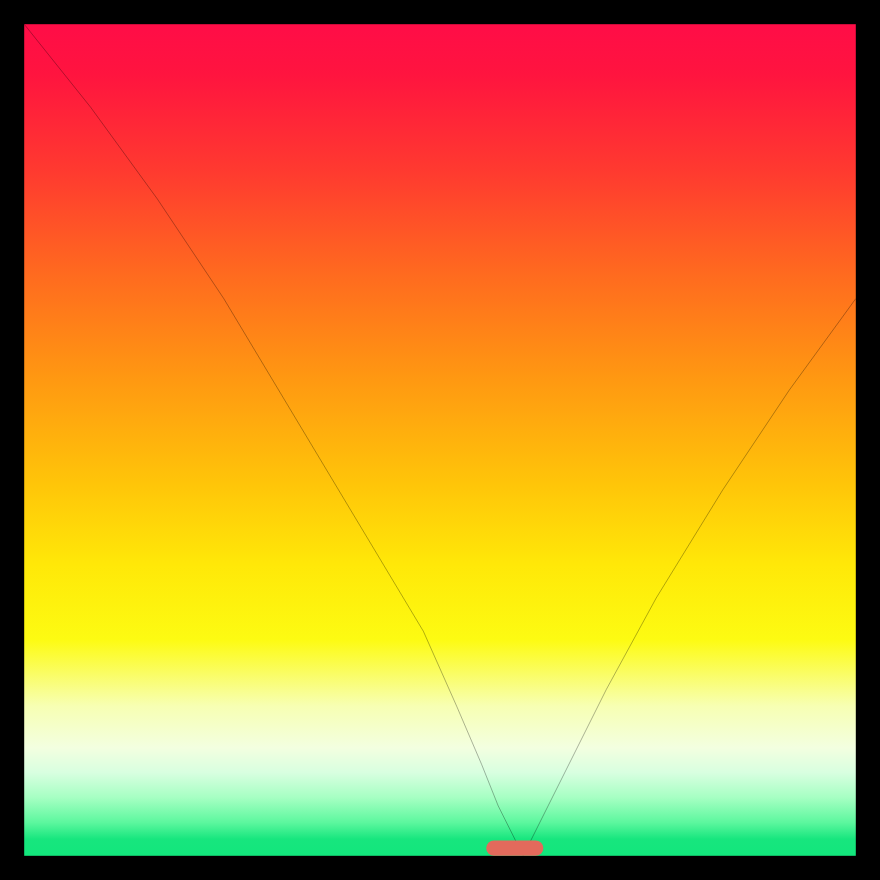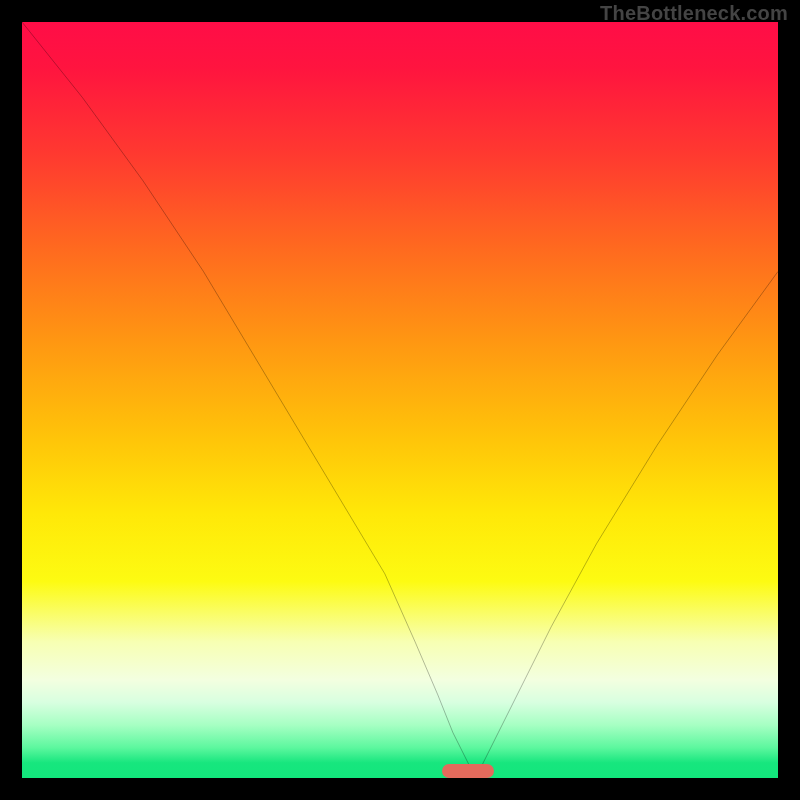--- a/index.html
+++ b/index.html
@@ -73,21 +73,20 @@
     top: 0;
     width: 100%;
     height: 100%;
     z-index: 4;
   }
 </style>
 </head>
 <body>
 
 <div class="frame">
-  <div class="watermark">TheBottleneck.com</div>
 
   <div class="plot-area">
     <div class="gradient-bg"></div>
     <svg class="curve" viewBox="0 0 100 100" preserveAspectRatio="none">
       <path id="curve-path" d="M0.000 0.000 L8.000 10.000 L16.000 21.000 L24.000 33.000 L30.000 43.000 L36.000 53.000 L42.000 63.000 L48.000 73.000 L52.000 82.000 L55.000 89.000 L57.000 94.000 L59.000 98.000 L60.000 100.000 L61.000 98.000 L63.000 94.000 L66.000 88.000 L70.000 80.000 L76.000 69.000 L84.000 56.000 L92.000 44.000 L100.000 33.000" stroke="#000" stroke-width="0.28" fill="none" vector-effect="non-scaling-stroke"></path>
     </svg>
     <div id="marker" class="marker" style="left: 419.58px; top: 742px; width: 52.92px;"></div>
   </div>
 </div>
 

